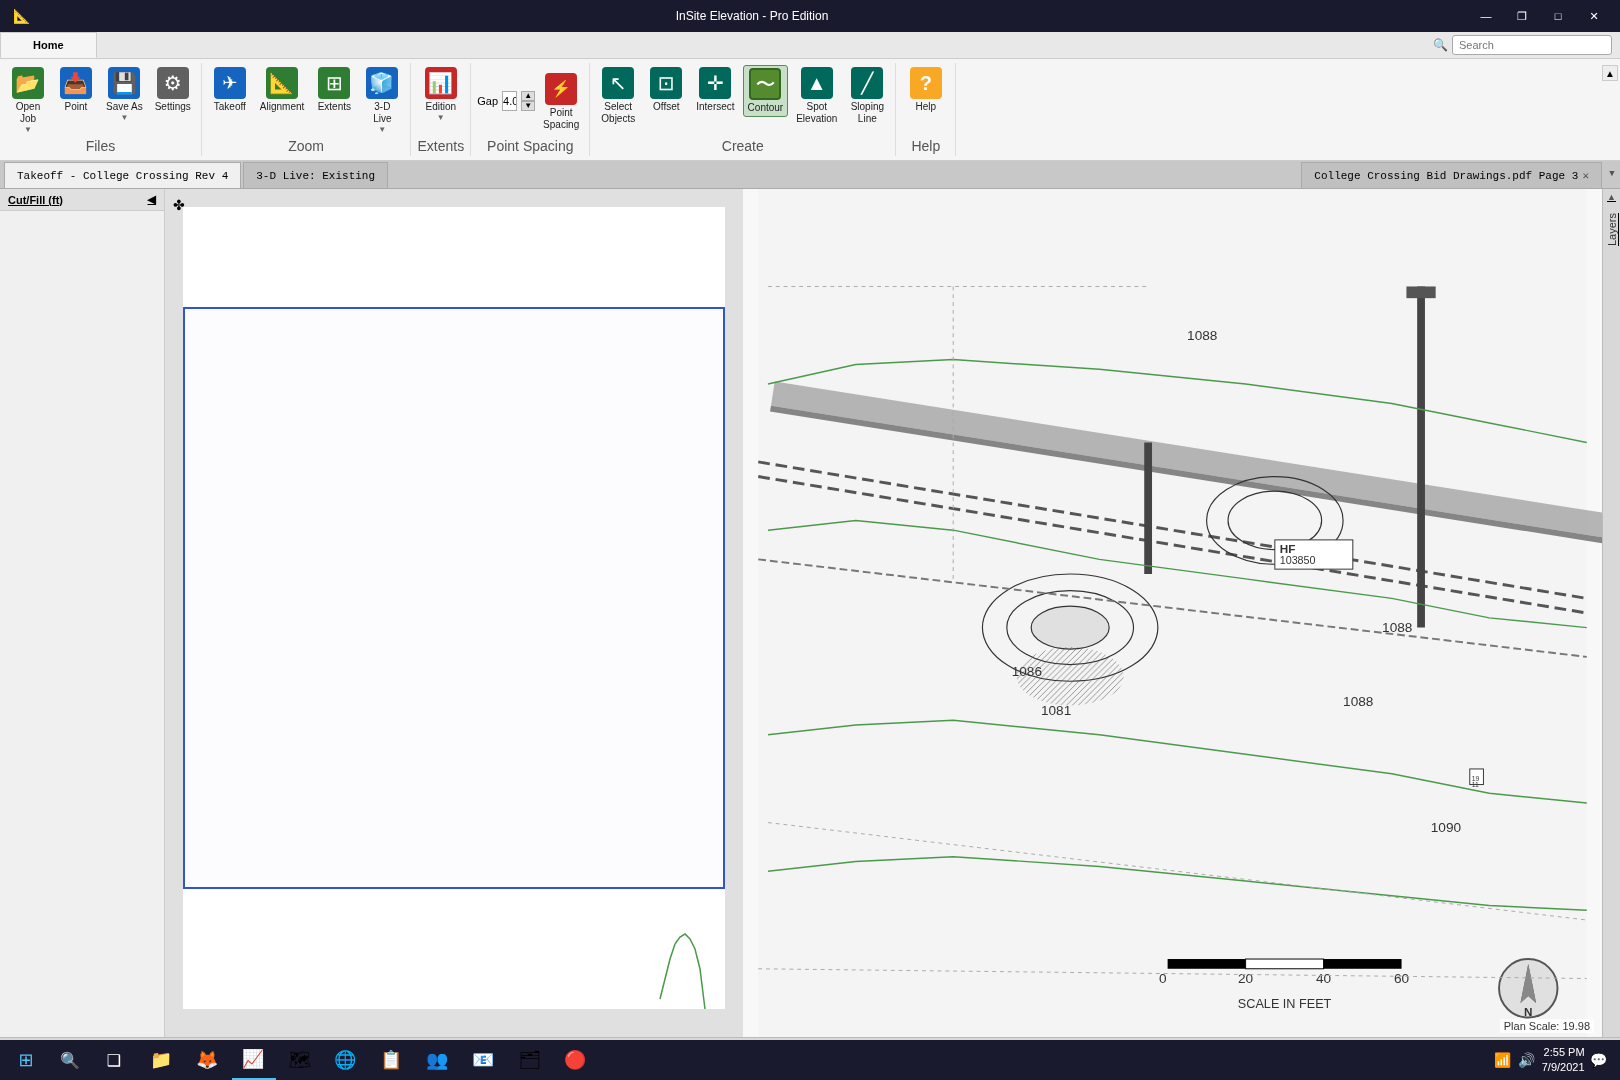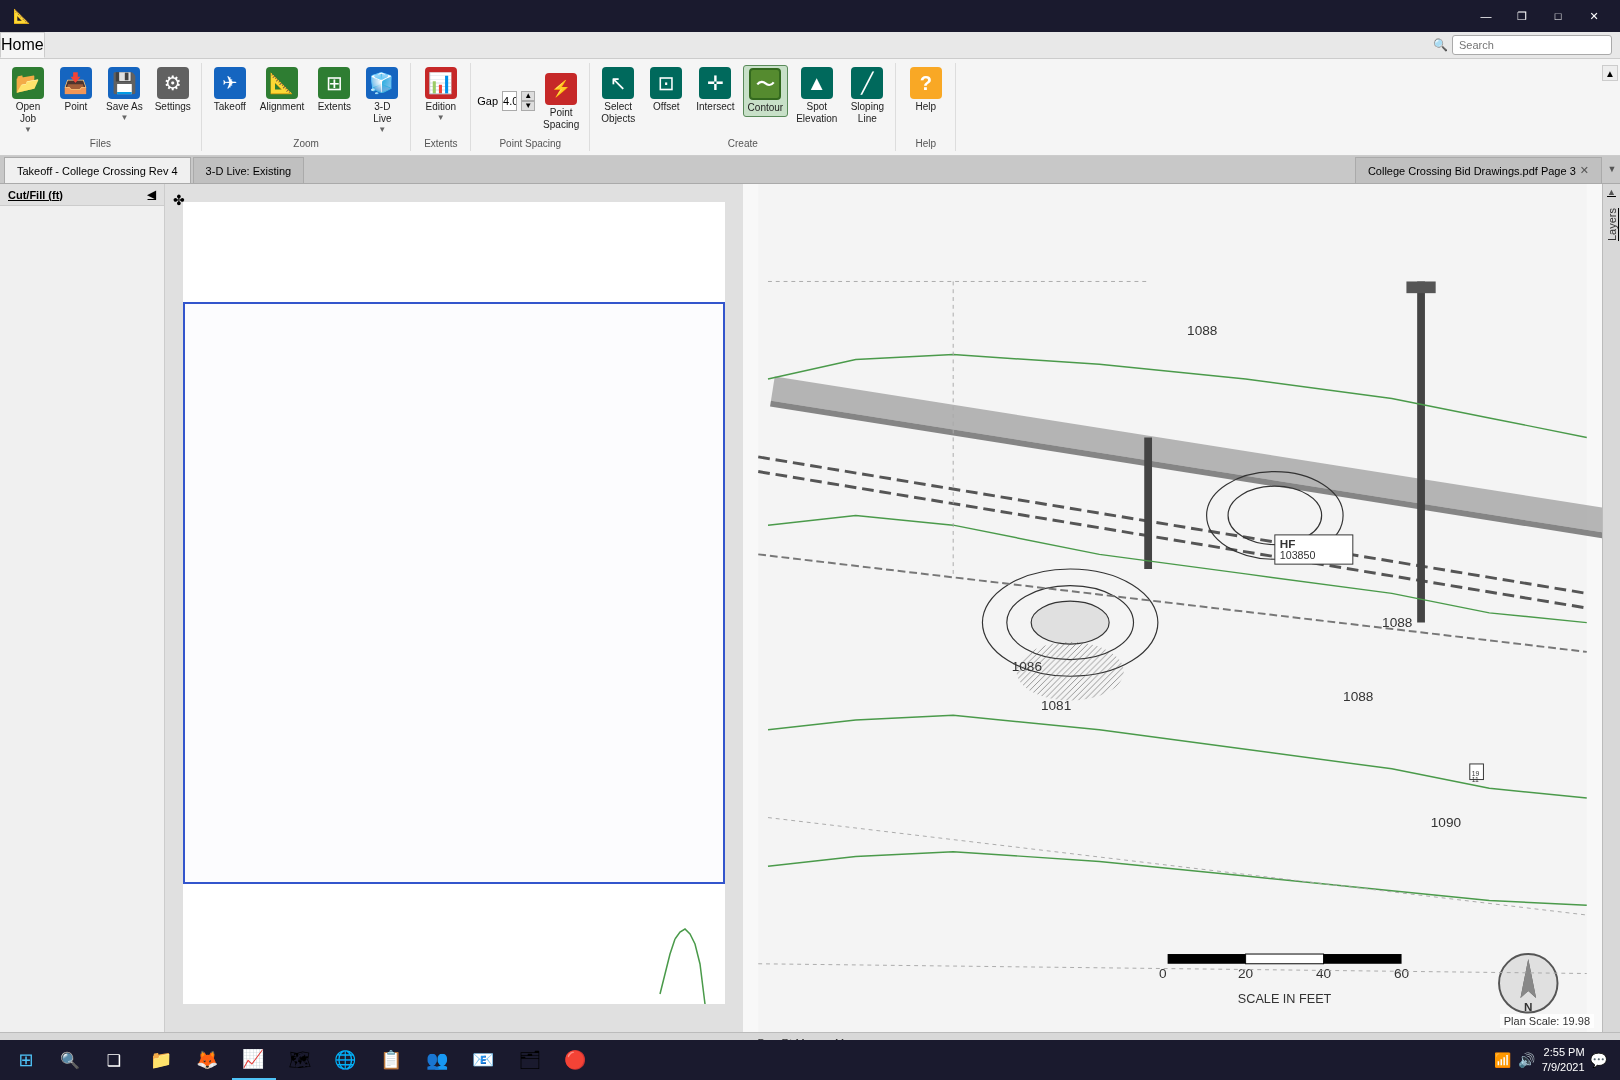--- a/index.html
+++ b/index.html
@@ -11,29 +11,29 @@
       color: white; font-size: 12px; padding: 0 8px;
     }
     #title-bar .win-controls { display: flex; gap: 0; }
     #title-bar .win-btn { width: 36px; height: 32px; display: flex; align-items: center; justify-content: center; cursor: pointer; color: white; font-size: 11px; }
 
     
     #ribbon { width: 100%; background: #f5f5f5; border-bottom: 1px solid #ccc; }
 
     
     #ribbon-tabs { display: flex; background: #e8e8e8; border-bottom: 1px solid #ccc; height: 26px; align-items: flex-end; }
-    .ribbon-tab { padding: 4px 0; cursor: pointer; font-size: 16px; border: 1px solid transparent; height: 26px; display: flex; align-items: center; }
+    .ribbon-tab { padding: 4px 32px; cursor: pointer; font-size: 11px; border: 1px solid transparent; height: 26px; display: flex; align-items: center; font-weight: bold; }
     .ribbon-tab.active { background: #f5f5f5; border-color: #ccc #ccc #f5f5f5 #ccc; margin-bottom: -1px; }
 
     
     #ribbon-content { display: flex; align-items: stretch; padding: 4px 0; min-height: 86px; }
 
     .ribbon-group { display: flex; flex-direction: column; align-items: center; border-right: 1px solid #ddd; padding: 0 6px; min-width: 60px; }
     .ribbon-group-inner { display: flex; flex-direction: row; align-items: flex-start; flex: 1; gap: 4px; padding: 2px 0; }
-    .ribbon-group-label { font-size: 10px; color: #555; margin-top: auto; padding-bottom: 2px; text-align: center; }
+    .ribbon-group-label { font-size: 14px; color: #555; margin-top: auto; padding-bottom: 2px; text-align: center; }
 
     .ribbon-btn { display: flex; flex-direction: column; align-items: center; cursor: pointer; padding: 2px 4px; border-radius: 3px; min-width: 44px; max-width: 56px; }
     .ribbon-btn .icon { width: 32px; height: 32px; border-radius: 4px; display: flex; align-items: center; justify-content: center; font-size: 20px; }
     .ribbon-btn .label { font-size: 10px; text-align: center; margin-top: 2px; line-height: 1.2; color: #222; }
 
     
     #main { display: flex; height: calc(1080px - 32px - 86px - 30px - 26px); }
 
     
     #left-panel { width: 165px; background: #f0f0f0; border-right: 1px solid #ccc; display: flex; flex-direction: column; }
@@ -75,20 +75,21 @@
     .gap-input { width: 15px; height: 20px; border: 1px solid #aaa; text-align: center; font-size: 11px; }
     .gap-arrows { display: flex; flex-direction: column; }
     .gap-arrow { width: 14px; height: 10px; font-size: 8px; cursor: pointer; display: flex; align-items: center; justify-content: center; background: #ddd; border: 1px solid #aaa; }
     .dropdown-arrow { font-size: 8px; color: #666; }
   </style>
 </head>
 <body>
 
 <div id="title-bar">
   <div style="width:28px;height:32px;display:flex;align-items:center;justify-content:center;color:white;font-size:14px;">📐</div>
+  <div style="flex:1;text-align:center;font-size:12px;">InSite Elevation - Pro Edition</div>
   <div class="win-controls">
     <div class="win-btn">—</div>
     <div class="win-btn">❐</div>
     <div class="win-btn">□</div>
     <div class="win-btn close">✕</div>
   </div>
 </div>
 
 <div id="ribbon">
 
@@ -224,21 +225,21 @@
     <div style="flex:1;"></div>
     <div style="display:flex;flex-direction:column;justify-content:flex-start;padding:2px;">
       <div style="width:16px;height:16px;display:flex;align-items:center;justify-content:center;font-size:10px;cursor:pointer;border:1px solid #ccc;background:#eee;">▲</div>
     </div>
 
   </div>
 </div>
 
 <div id="main" style="display:flex;height:calc(1080px - 32px - 112px - 40px);flex-direction:column;">
 
-  <div id="doc-tabs" style="display:flex;background:#c8c8c8;border-bottom:1px solid #aaa;height:28px;align-items:flex-end;padding-left:4px;">
+  <div id="doc-tabs" style="display:flex;background:#c8c8c8;border-bottom:1px solid #aaa;height:28px;align-items:flex-end;padding-left:4px;font-family:Liberation Mono, monospace;">
     <div class="doc-tab active">
       <span>Takeoff - College Crossing Rev 4</span>
     </div>
     <div class="doc-tab">
       <span>3-D Live: Existing</span>
     </div>
     <div style="flex:1;"></div>
     <div class="doc-tab" style="margin-left:16px;">
       <span>College Crossing Bid Drawings.pdf Page 3</span>
       <span class="close-tab">✕</span>

